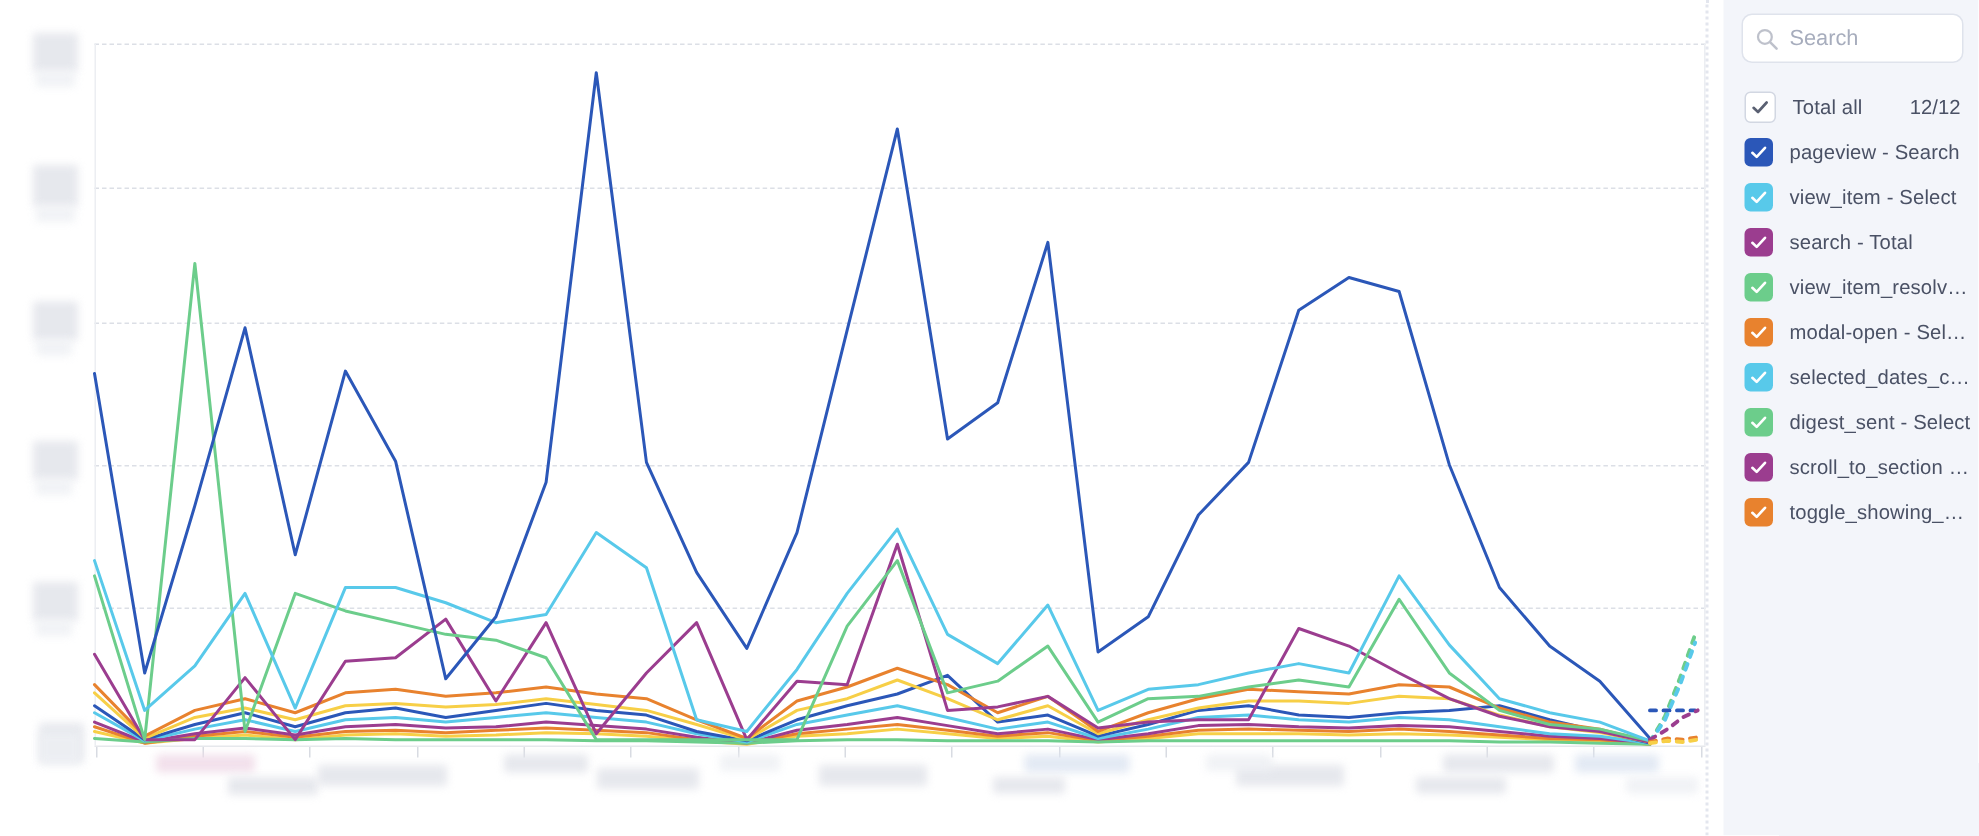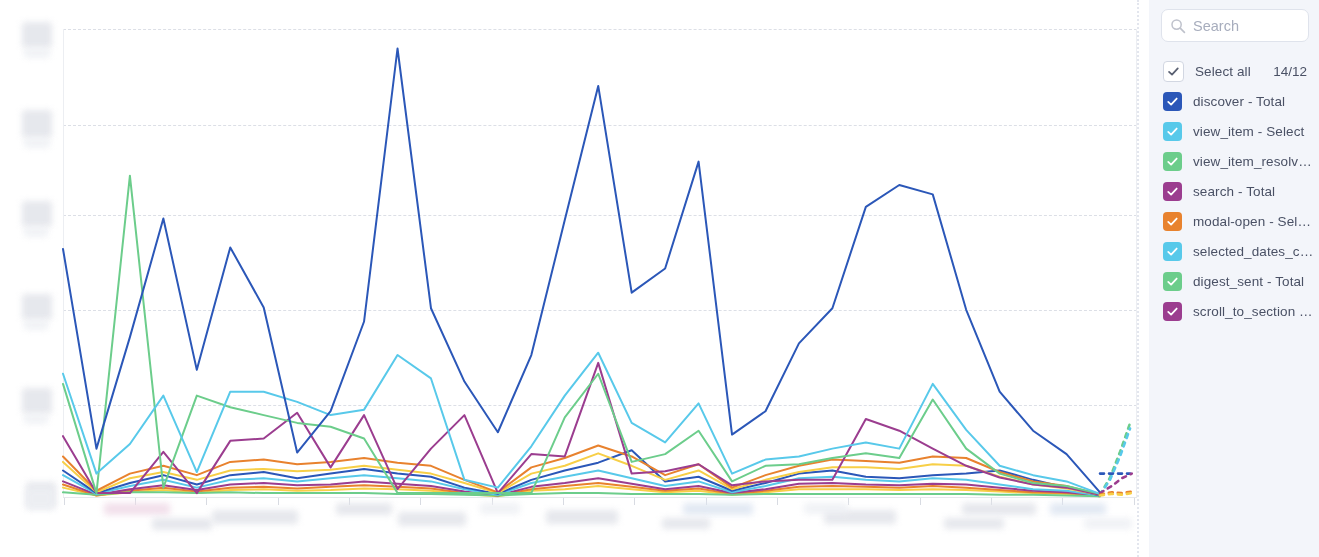--- a/index.html
+++ b/index.html
@@ -179,83 +179,91 @@
       <input class="search-input" type="text" placeholder="Search" style="">
     </div>
 
     <div class="legend-list" id="legend-list">
       <div class="legend-row row-select-all">
         <span class="cbx hollow">
           <svg viewBox="0 0 14 14">
               <polyline points="2.2,7.4 5.4,10.4 11.6,3.6" fill="none" stroke="#5a6072" stroke-width="1.9" stroke-linecap="round" stroke-linejoin="round"></polyline>
             </svg>
         </span>
-        <span class="lgd-label">Select all</span>
+        <span class="lgd-label">Total all</span>
         <span class="spacer"></span>
-        <span class="lgd-count">14/12</span>
+        <span class="lgd-count">12/12</span>
       </div>
     <div class="legend-row">
           <span class="cbx" style="background: rgb(43, 87, 184);">
             <svg viewBox="0 0 14 14">
               <polyline points="2.4,7.4 5.5,10.3 11.5,3.8" fill="none" stroke="#ffffff" stroke-width="1.9" stroke-linecap="round" stroke-linejoin="round"></polyline>
             </svg>
           </span>
-          <span class="lgd-label">discover - Total</span>
+          <span class="lgd-label">pageview - Search</span>
         </div>
         <div class="legend-row">
           <span class="cbx" style="background: rgb(88, 201, 234);">
             <svg viewBox="0 0 14 14">
               <polyline points="2.4,7.4 5.5,10.3 11.5,3.8" fill="none" stroke="#ffffff" stroke-width="1.9" stroke-linecap="round" stroke-linejoin="round"></polyline>
             </svg>
           </span>
           <span class="lgd-label">view_item - Select</span>
         </div>
         <div class="legend-row">
+          <span class="cbx" style="background: rgb(155, 61, 143);">
+            <svg viewBox="0 0 14 14">
+              <polyline points="2.4,7.4 5.5,10.3 11.5,3.8" fill="none" stroke="#ffffff" stroke-width="1.9" stroke-linecap="round" stroke-linejoin="round"></polyline>
+            </svg>
+          </span>
+          <span class="lgd-label">search - Total</span>
+        </div>
+        <div class="legend-row">
           <span class="cbx" style="background: rgb(108, 205, 139);">
             <svg viewBox="0 0 14 14">
               <polyline points="2.4,7.4 5.5,10.3 11.5,3.8" fill="none" stroke="#ffffff" stroke-width="1.9" stroke-linecap="round" stroke-linejoin="round"></polyline>
             </svg>
           </span>
           <span class="lgd-label">view_item_resolve…</span>
         </div>
         <div class="legend-row">
+          <span class="cbx" style="background: rgb(232, 130, 46);">
+            <svg viewBox="0 0 14 14">
+              <polyline points="2.4,7.4 5.5,10.3 11.5,3.8" fill="none" stroke="#ffffff" stroke-width="1.9" stroke-linecap="round" stroke-linejoin="round"></polyline>
+            </svg>
+          </span>
+          <span class="lgd-label">modal-open - Select</span>
+        </div>
+        <div class="legend-row">
+          <span class="cbx" style="background: rgb(88, 201, 234);">
+            <svg viewBox="0 0 14 14">
+              <polyline points="2.4,7.4 5.5,10.3 11.5,3.8" fill="none" stroke="#ffffff" stroke-width="1.9" stroke-linecap="round" stroke-linejoin="round"></polyline>
+            </svg>
+          </span>
+          <span class="lgd-label">selected_dates_ch…</span>
+        </div>
+        <div class="legend-row">
+          <span class="cbx" style="background: rgb(108, 205, 139);">
+            <svg viewBox="0 0 14 14">
+              <polyline points="2.4,7.4 5.5,10.3 11.5,3.8" fill="none" stroke="#ffffff" stroke-width="1.9" stroke-linecap="round" stroke-linejoin="round"></polyline>
+            </svg>
+          </span>
+          <span class="lgd-label">digest_sent - Select</span>
+        </div>
+        <div class="legend-row">
           <span class="cbx" style="background: rgb(155, 61, 143);">
             <svg viewBox="0 0 14 14">
               <polyline points="2.4,7.4 5.5,10.3 11.5,3.8" fill="none" stroke="#ffffff" stroke-width="1.9" stroke-linecap="round" stroke-linejoin="round"></polyline>
             </svg>
           </span>
-          <span class="lgd-label">search - Total</span>
+          <span class="lgd-label">scroll_to_section -…</span>
         </div>
         <div class="legend-row">
           <span class="cbx" style="background: rgb(232, 130, 46);">
             <svg viewBox="0 0 14 14">
               <polyline points="2.4,7.4 5.5,10.3 11.5,3.8" fill="none" stroke="#ffffff" stroke-width="1.9" stroke-linecap="round" stroke-linejoin="round"></polyline>
             </svg>
           </span>
-          <span class="lgd-label">modal-open - Select</span>
-        </div>
-        <div class="legend-row">
-          <span class="cbx" style="background: rgb(88, 201, 234);">
-            <svg viewBox="0 0 14 14">
-              <polyline points="2.4,7.4 5.5,10.3 11.5,3.8" fill="none" stroke="#ffffff" stroke-width="1.9" stroke-linecap="round" stroke-linejoin="round"></polyline>
-            </svg>
-          </span>
-          <span class="lgd-label">selected_dates_ch…</span>
-        </div>
-        <div class="legend-row">
-          <span class="cbx" style="background: rgb(108, 205, 139);">
-            <svg viewBox="0 0 14 14">
-              <polyline points="2.4,7.4 5.5,10.3 11.5,3.8" fill="none" stroke="#ffffff" stroke-width="1.9" stroke-linecap="round" stroke-linejoin="round"></polyline>
-            </svg>
-          </span>
-          <span class="lgd-label">digest_sent - Total</span>
-        </div>
-        <div class="legend-row">
-          <span class="cbx" style="background: rgb(155, 61, 143);">
-            <svg viewBox="0 0 14 14">
-              <polyline points="2.4,7.4 5.5,10.3 11.5,3.8" fill="none" stroke="#ffffff" stroke-width="1.9" stroke-linecap="round" stroke-linejoin="round"></polyline>
-            </svg>
-          </span>
-          <span class="lgd-label">scroll_to_section -…</span>
+          <span class="lgd-label">toggle_showing_al…</span>
         </div>
       </div>
   </div>
 </div>
 
 </body></html>

